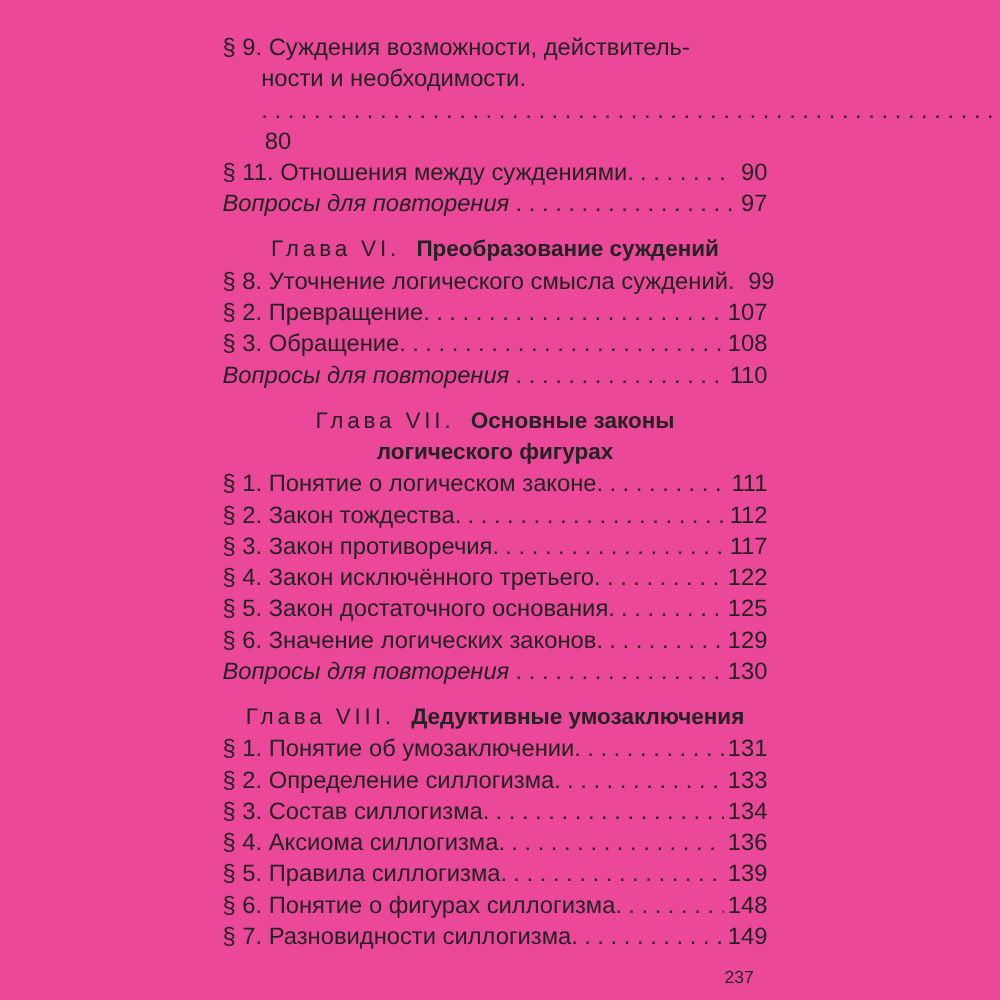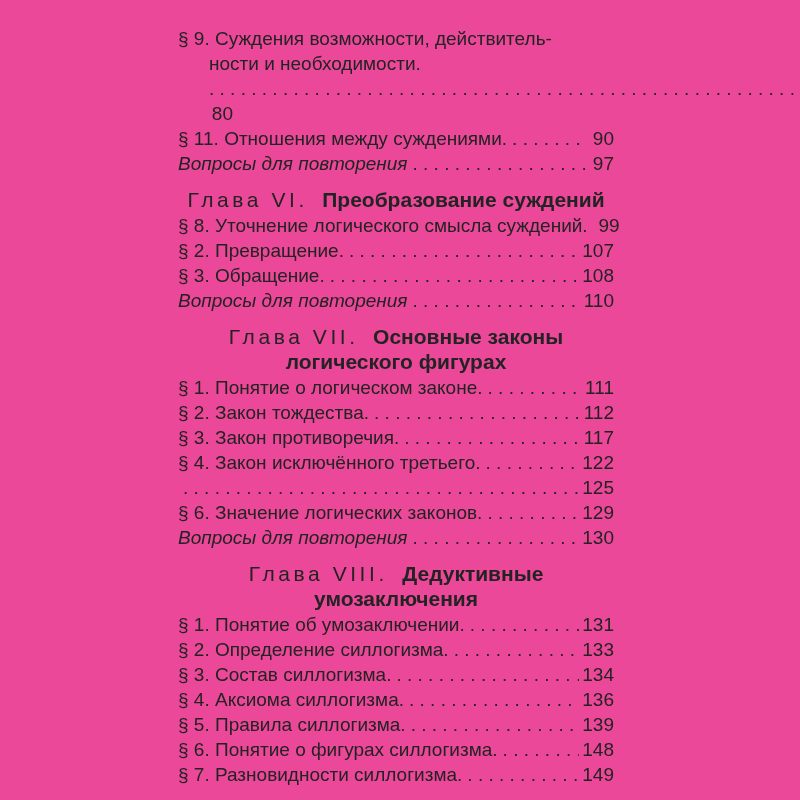--- a/index.html
+++ b/index.html
@@ -21,21 +21,21 @@
   .toc {
     margin-left: 178px;
     width: 436px;
     padding-top: 26px;
   }
   .toc-section { margin: 0; }
   .chapter-heading {
     margin: 11px 0 1px 0;
     padding: 0;
     text-align: center;
-    font-size: 21px;
+    font-size: 18px;
     line-height: 25px;
     font-weight: normal;
   }
   .chapter-label {
     letter-spacing: 0.17em;
     font-weight: normal;
     margin-right: 5px;
   }
   .chapter-title { font-weight: bold; }
   .chapter-title-line2 {
@@ -158,20 +158,21 @@
     <span class="entry-page">117</span>
   </div>
 
   <div class="toc-entry">
     <span class="entry-label">§ 4. Закон исключённого третьего.</span>
     <span class="leader">. . . . . . . . . . . . . . . . . . . . . . . . . . . . . . . . . . . . . . . . . . . . . . . . . . . . . . . . . . . . </span>
     <span class="entry-page">122</span>
   </div>
 
   <div class="toc-entry">
+    <span class="entry-label">§ 5. Закон достаточного основания.</span>
     <span class="leader">. . . . . . . . . . . . . . . . . . . . . . . . . . . . . . . . . . . . . . . . . . . . . . . . . . . . . . . . . . . . </span>
     <span class="entry-page">125</span>
   </div>
 
   <div class="toc-entry">
     <span class="entry-label">§ 6. Значение логических законов.</span>
     <span class="leader">. . . . . . . . . . . . . . . . . . . . . . . . . . . . . . . . . . . . . . . . . . . . . . . . . . . . . . . . . . . . </span>
     <span class="entry-page">129</span>
   </div>
 

